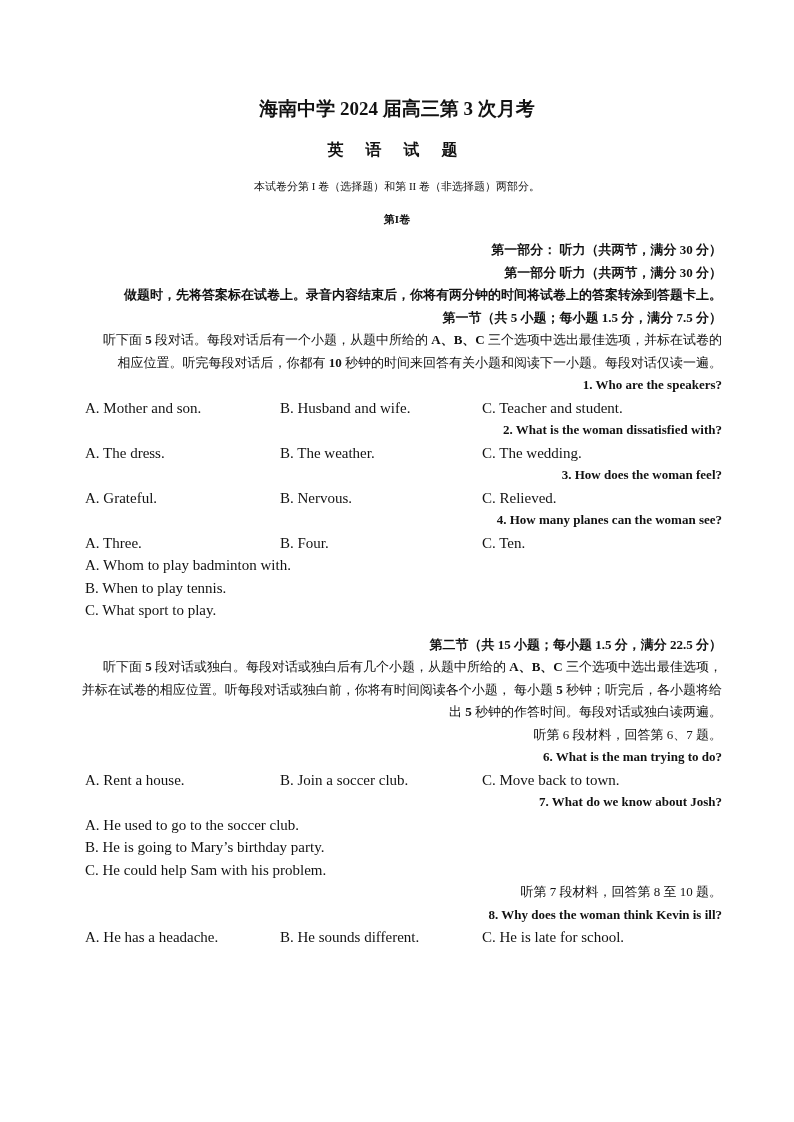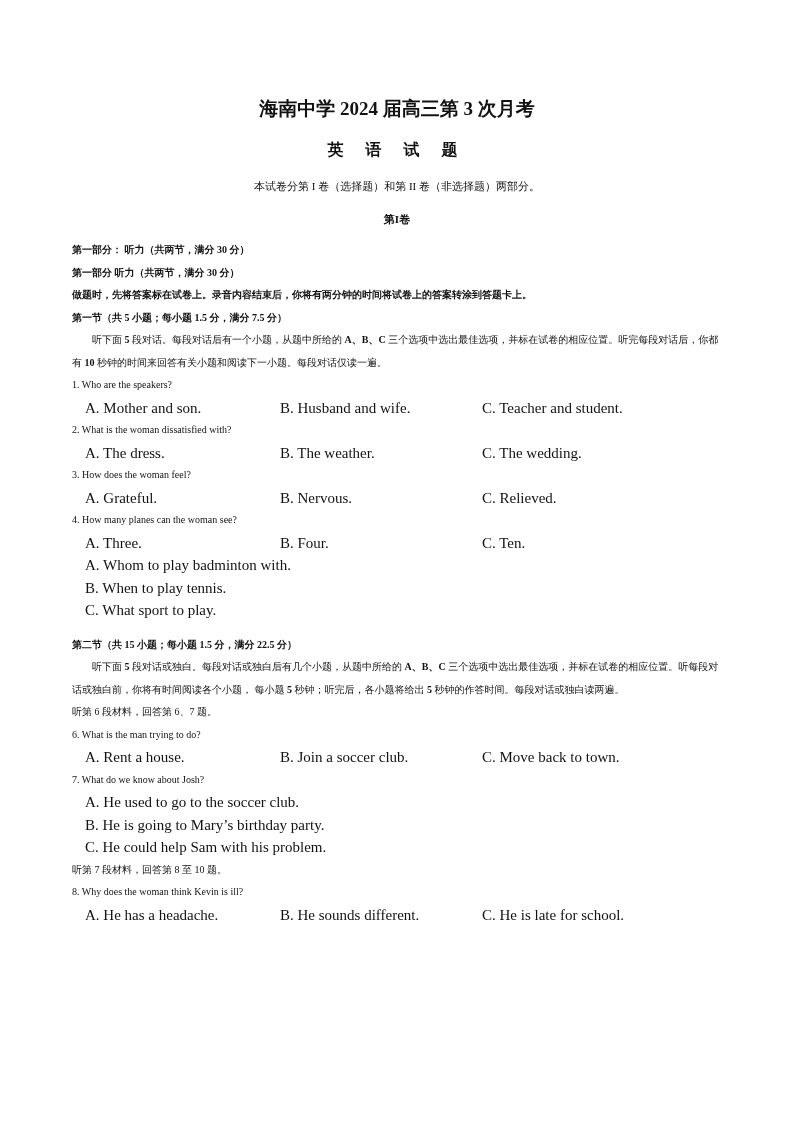--- a/index.html
+++ b/index.html
@@ -35,27 +35,27 @@
     margin-bottom: 13px;
   }
   .volume-heading {
     text-align: center;
     font-size: 11px;
     font-weight: bold;
     line-height: 21px;
     margin-bottom: 9px;
   }
   .flow { font-size: 15px; line-height: 22.5px; }
-  .flow p { font-size: 10px; line-height: 22.5px; }
+  .flow p { font-size: 13px; line-height: 22.5px; text-align: right; }
   .hline { font-weight: bold; }
   .hpara { font-weight: bold; }
   .ipara { text-indent: 2em; }
   .ipara b { font-family: "Liberation Serif", "DejaVu Serif", serif; }
   .cline { font-weight: normal; }
-  .qtext { font-weight: normal; }
+  .qtext { font-weight: bold; }
   .opts-row {
     display: grid;
     grid-template-columns: 195px 202px auto;
     padding-left: 13px;
   }
   .opts-row .opt { display: block; line-height: 22.5px; }
   .opts-stack .opt { display: block; padding-left: 13px; line-height: 22.5px; }
   .gap-before { margin-top: 12px; }
 </style>
 </head>

